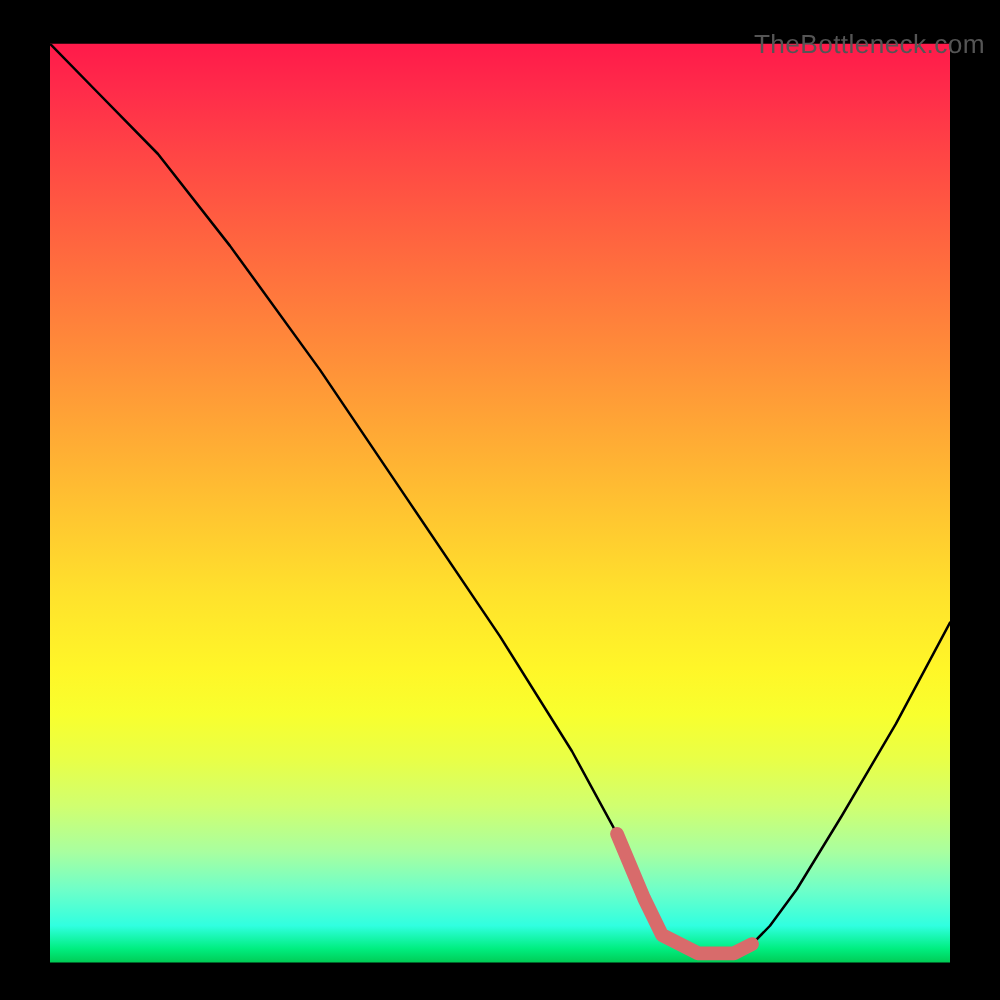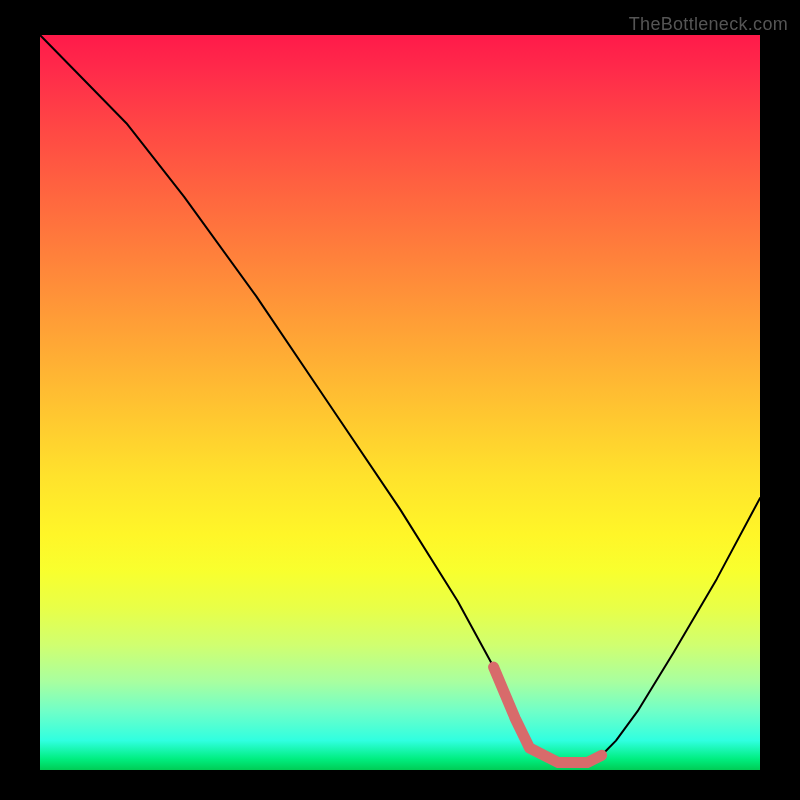--- a/index.html
+++ b/index.html
@@ -5,24 +5,24 @@
   * { margin: 0; padding: 0; box-sizing: border-box; }
   body {
     width: 800px;
     height: 800px;
     background: #000;
     position: relative;
     font-family: Arial, sans-serif;
   }
   .watermark {
     position: absolute;
-    top: 14px;
+    top: 24px;
     right: 12px;
     color: #555;
-    font-size: 18px;
+    font-size: 21px;
     font-weight: 500;
     letter-spacing: 0.3px;
     z-index: 10;
   }
   .plot-area {
     position: absolute;
     left: 40px;
     top: 35px;
     width: 720px;
     height: 735px;

